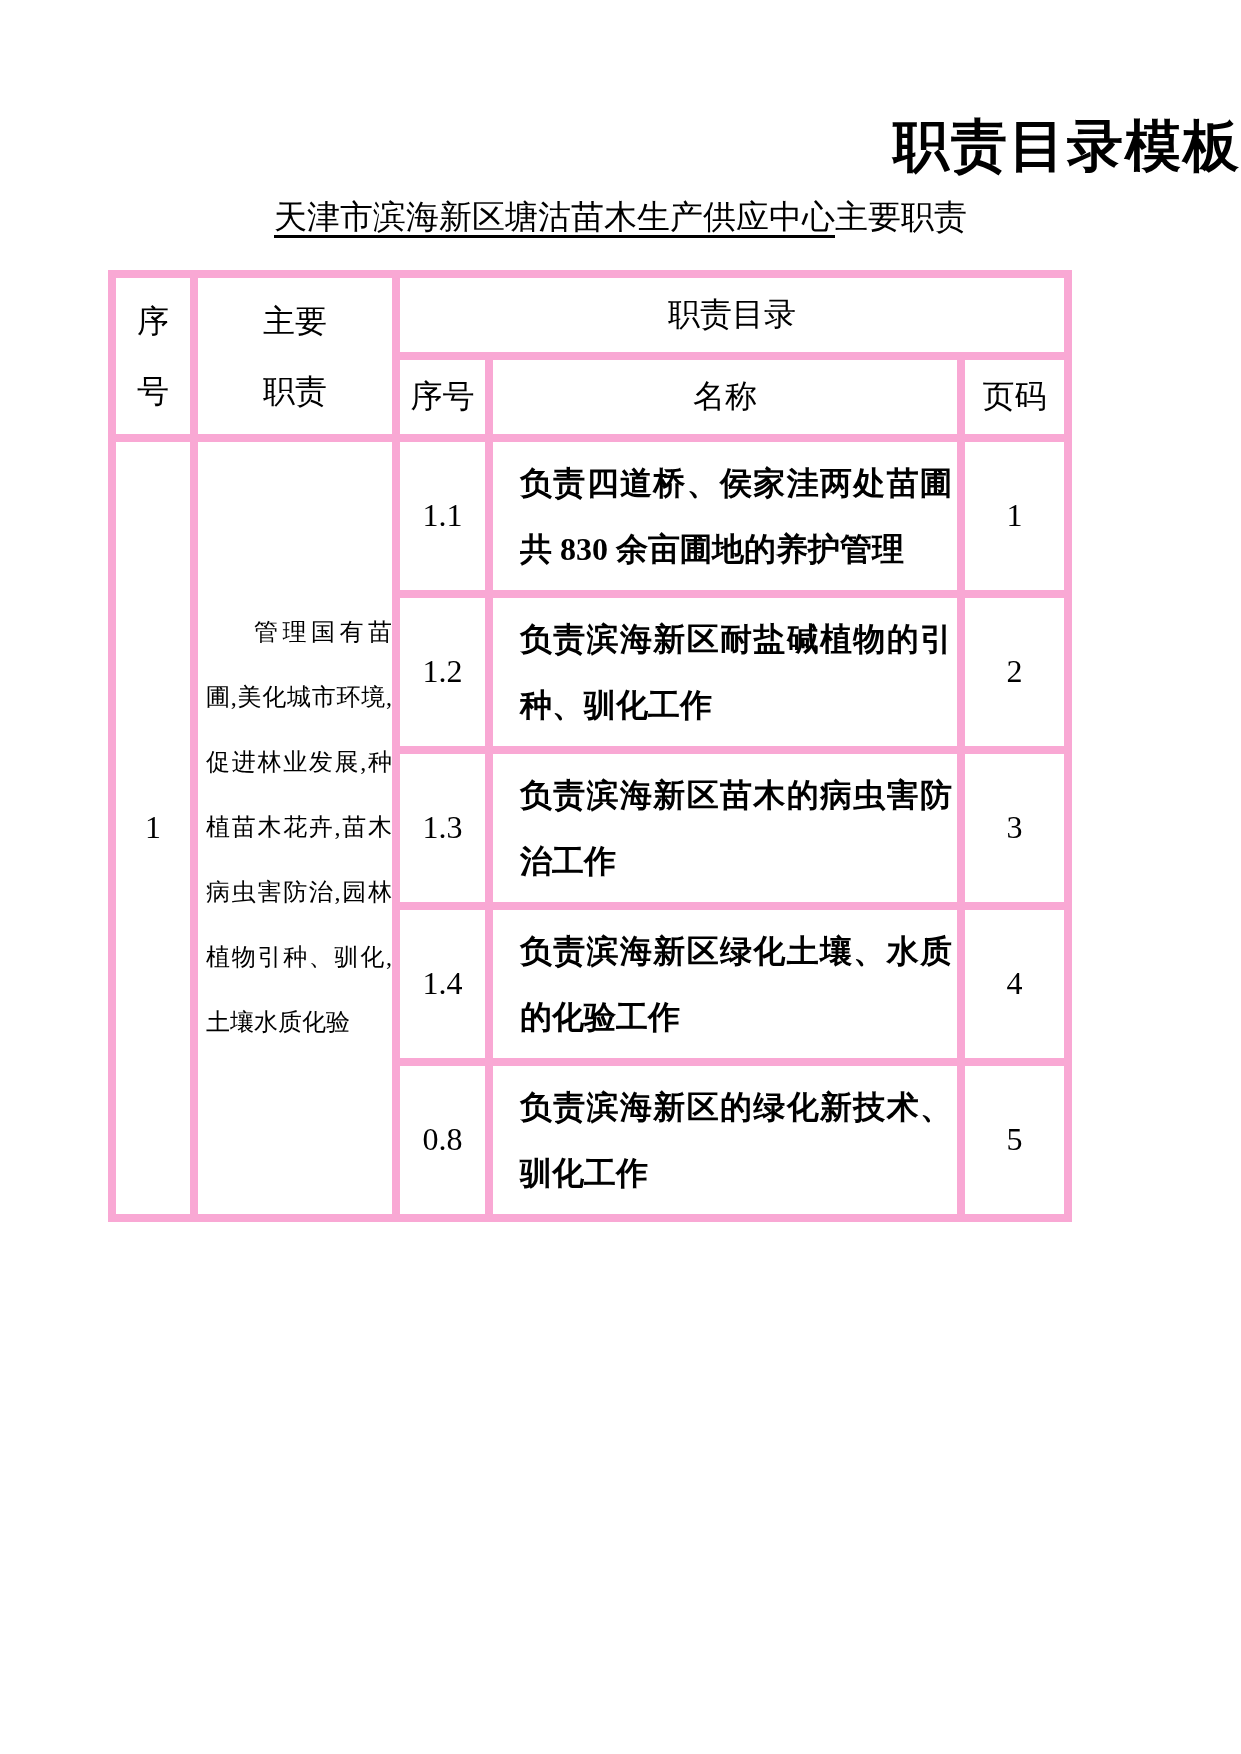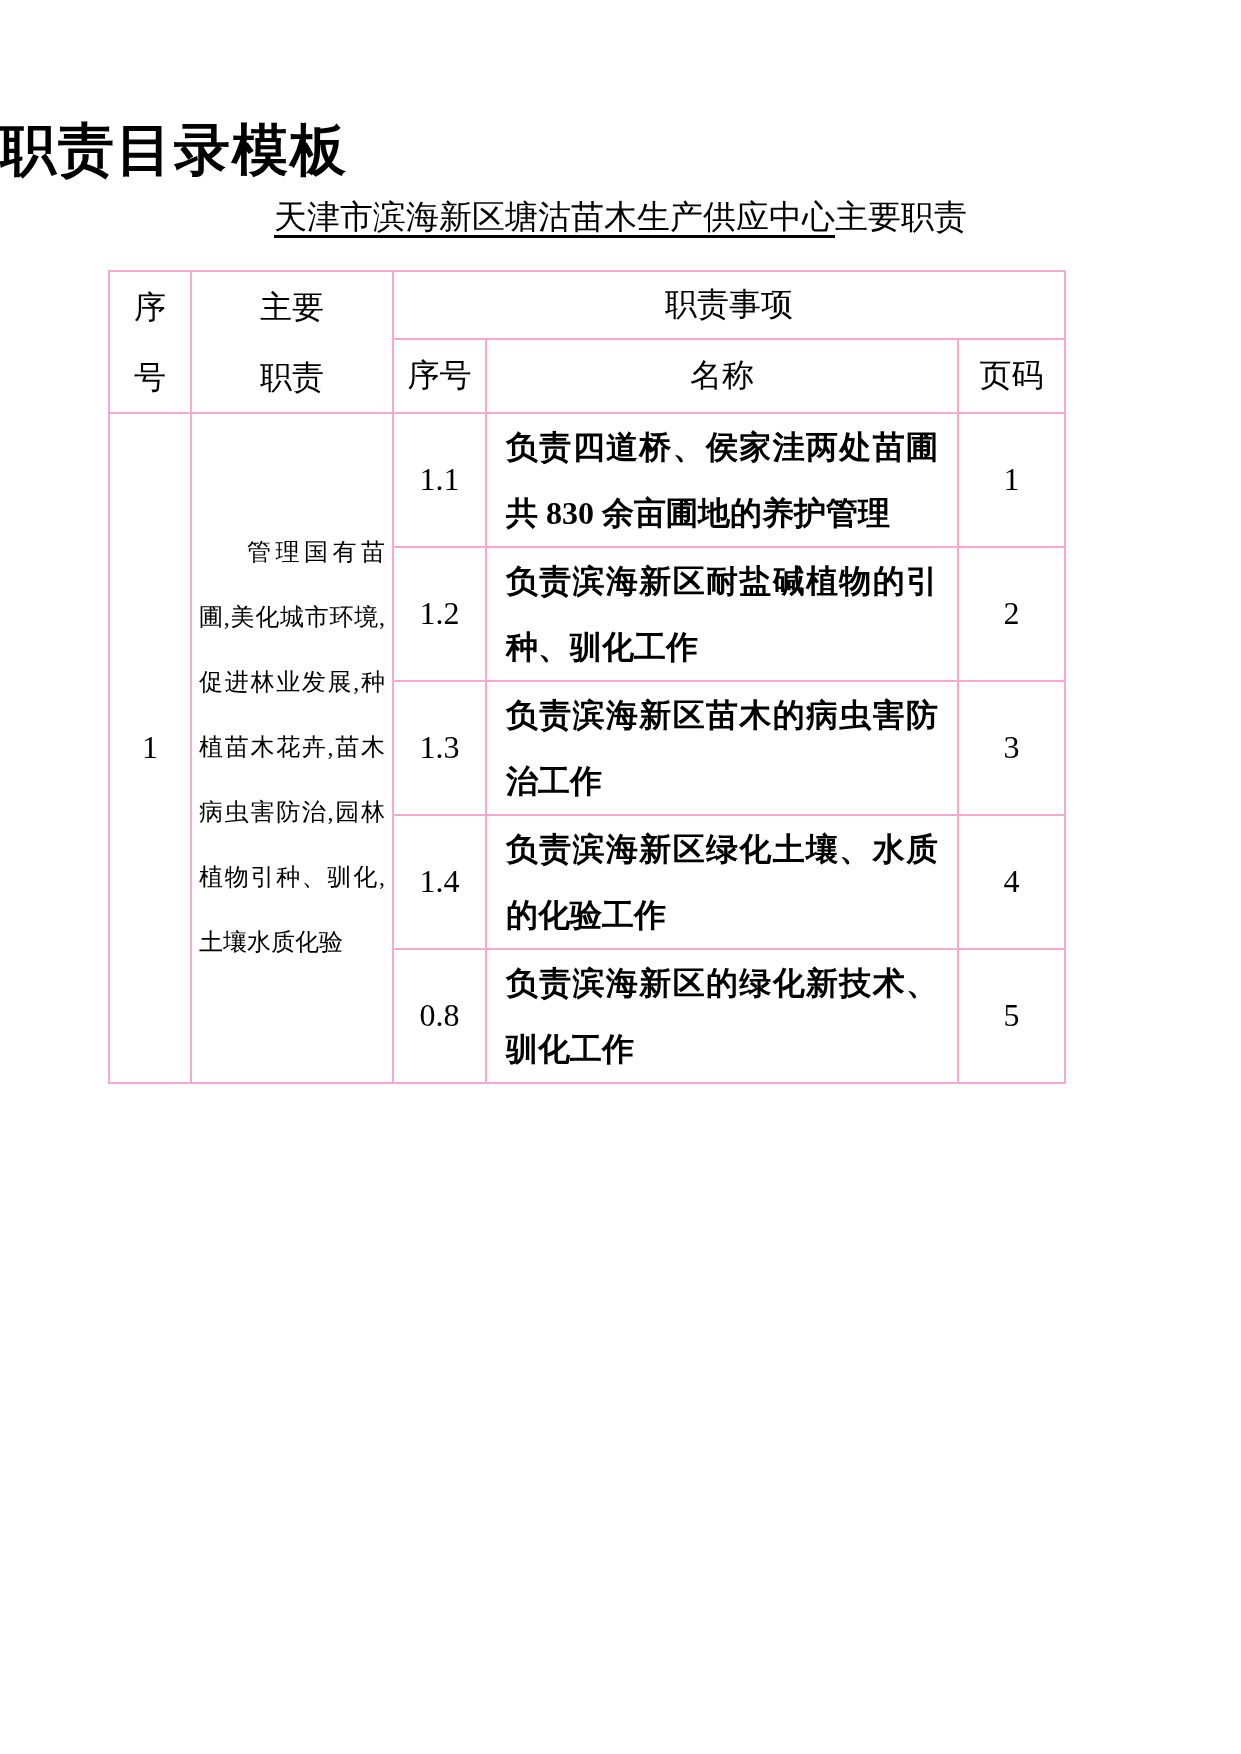--- a/index.html
+++ b/index.html
@@ -10,23 +10,23 @@
   .page {
     position: relative;
     width: 1241px;
     height: 1754px;
     background: #ffffff;
     color: #000000;
     font-family: "Liberation Serif", "DejaVu Serif", serif;
     overflow: hidden;
   }
   .doc-title {
-    margin: 118px 0 0 0;
-    text-align: left;
-    font-family: Liberation Sans, sans-serif;
+    margin: 118px 0 0 12px;
+    text-align: right;
+    font-family: Liberation Mono, monospace;
     font-weight: bold;
     font-size: 56px;
     line-height: 1.15;
     letter-spacing: 2px;
   }
   .doc-subtitle {
     margin-top: 16px;
     text-align: center;
     font-size: 33px;
     line-height: 1.2;
@@ -36,25 +36,25 @@
     text-underline-offset: 7px;
     text-decoration-thickness: 3px;
   }
   table.duty-table {
     border-collapse: collapse;
     table-layout: fixed;
     width: 956px;
     margin: 32px 0 0 108px;
   }
   table.duty-table td {
-    border: 2px solid #f9a8d4;
+    border: 8px solid #f9a8d4;
     text-align: center;
     vertical-align: middle;
     font-size: 32px;
-    padding: 0;
+    padding: 8px;
   }
   tr.hr1 { height: 62px; }
   tr.hr2 { height: 68px; }
   tr.br  { height: 131px; }
   .vstack {
     display: inline-block;
     word-break: break-all;
     line-height: 70px;
     text-align: center;
   }
@@ -105,21 +105,21 @@
     </colgroup>
 
     <tbody>
         <tr class="hr1">
       <td rowspan="2">
         <span class="vstack w1">序号</span>
       </td>
       <td rowspan="2">
         <span class="vstack w2">主要职责</span>
       </td>
-      <td colspan="3">职责事项</td>
+      <td colspan="3">职责目录</td>
     </tr>
 
     <tr class="hr2">
       <td>序号</td>
       <td>名称</td>
       <td>页码</td>
     </tr>
 
     <tr class="br">
       <td rowspan="5" class="seq-cell">1</td>

